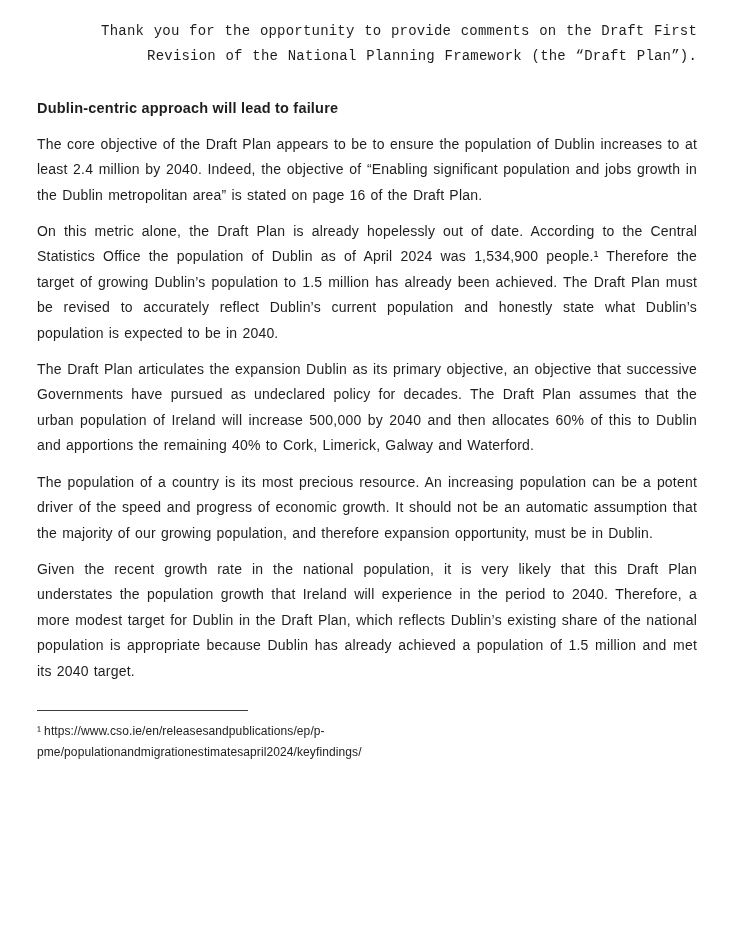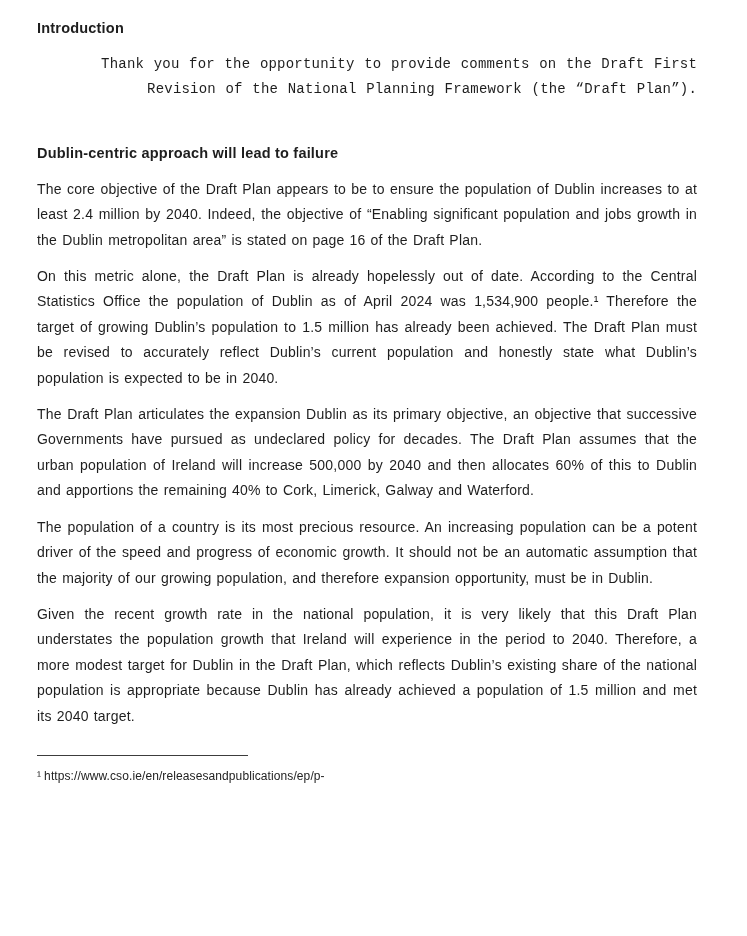--- a/index.html
+++ b/index.html
@@ -19,21 +19,21 @@
     overflow: hidden;
   }
   .heading {
     font-size: 14.5px;
     font-weight: 700;
     line-height: 19px;
     letter-spacing: 0.2px;
     margin: 0 0 14px 0;
   }
   .heading-gap {
-    margin-top: 41px;
+    margin-top: 29px;
   }
   .para {
     font-size: 14px;
     line-height: 25.4px;
     letter-spacing: 0.2px;
     word-spacing: 1px;
     margin: 0 0 11px 0;
     text-align: justify;
   }
   .para.ragged {
@@ -58,21 +58,20 @@
   }
   .fn-marker {
     margin-right: 3px;
   }
 </style>
 </head>
 <body>
 
 <div class="page" style="background: rgb(255, 255, 255); color: rgb(30, 30, 30);">
 
-  <h2 class="heading">Introduction</h2>
 
   <p class="para ragged">Thank you for the opportunity to provide comments on the Draft First Revision of the National Planning Framework (the “Draft Plan”).</p>
 
   <h2 class="heading heading-gap">Dublin-centric approach will lead to failure</h2>
 
   <p class="para">The core objective of the Draft Plan appears to be to ensure the population of Dublin increases to at least 2.4 million by 2040.  Indeed, the objective of “Enabling significant population and jobs growth in the Dublin metropolitan area” is stated on page 16 of the Draft Plan.</p>
 
   <p class="para">On this metric alone, the Draft Plan is already hopelessly out of date.  According to the Central Statistics Office the population of Dublin as of April 2024 was 1,534,900 people.¹ Therefore the target of growing Dublin’s population to 1.5 million has already been achieved.  The Draft Plan must be revised to accurately reflect Dublin’s current population and honestly state what Dublin’s population is expected to be in 2040.</p>
 
   <p class="para">The Draft Plan articulates the expansion Dublin as its primary objective, an objective that successive Governments have pursued as undeclared policy for decades. The Draft Plan assumes that the urban population of Ireland will increase 500,000 by 2040 and then allocates 60% of this to Dublin and apportions the remaining 40% to Cork, Limerick, Galway and Waterford.</p>
@@ -80,15 +79,16 @@
   <p class="para">The population of a country is its most precious resource.  An increasing population can be a potent driver of the speed and progress of economic growth.  It should not be an automatic assumption that the majority of our growing population, and therefore expansion opportunity, must be in Dublin.</p>
 
   <p class="para">Given the recent growth rate in the national population, it is very likely that this Draft Plan understates the population growth that Ireland will experience in the period to 2040. Therefore, a more modest target for Dublin in the Draft Plan, which reflects Dublin’s existing share of the national population is appropriate because Dublin has already achieved a population of 1.5 million and met its 2040 target.</p>
 
   <div class="footnote-rule"></div>
 
   <div class="footnote">
     <span class="fn-line">
       <span class="fn-marker">¹</span><span>https://www.cso.ie/en/releasesandpublications/ep/p-</span>
     </span>
+    <span class="fn-line">pme/populationandmigrationestimatesapril2024/keyfindings/</span>
   </div>
 
 </div>
 
 </body></html>

